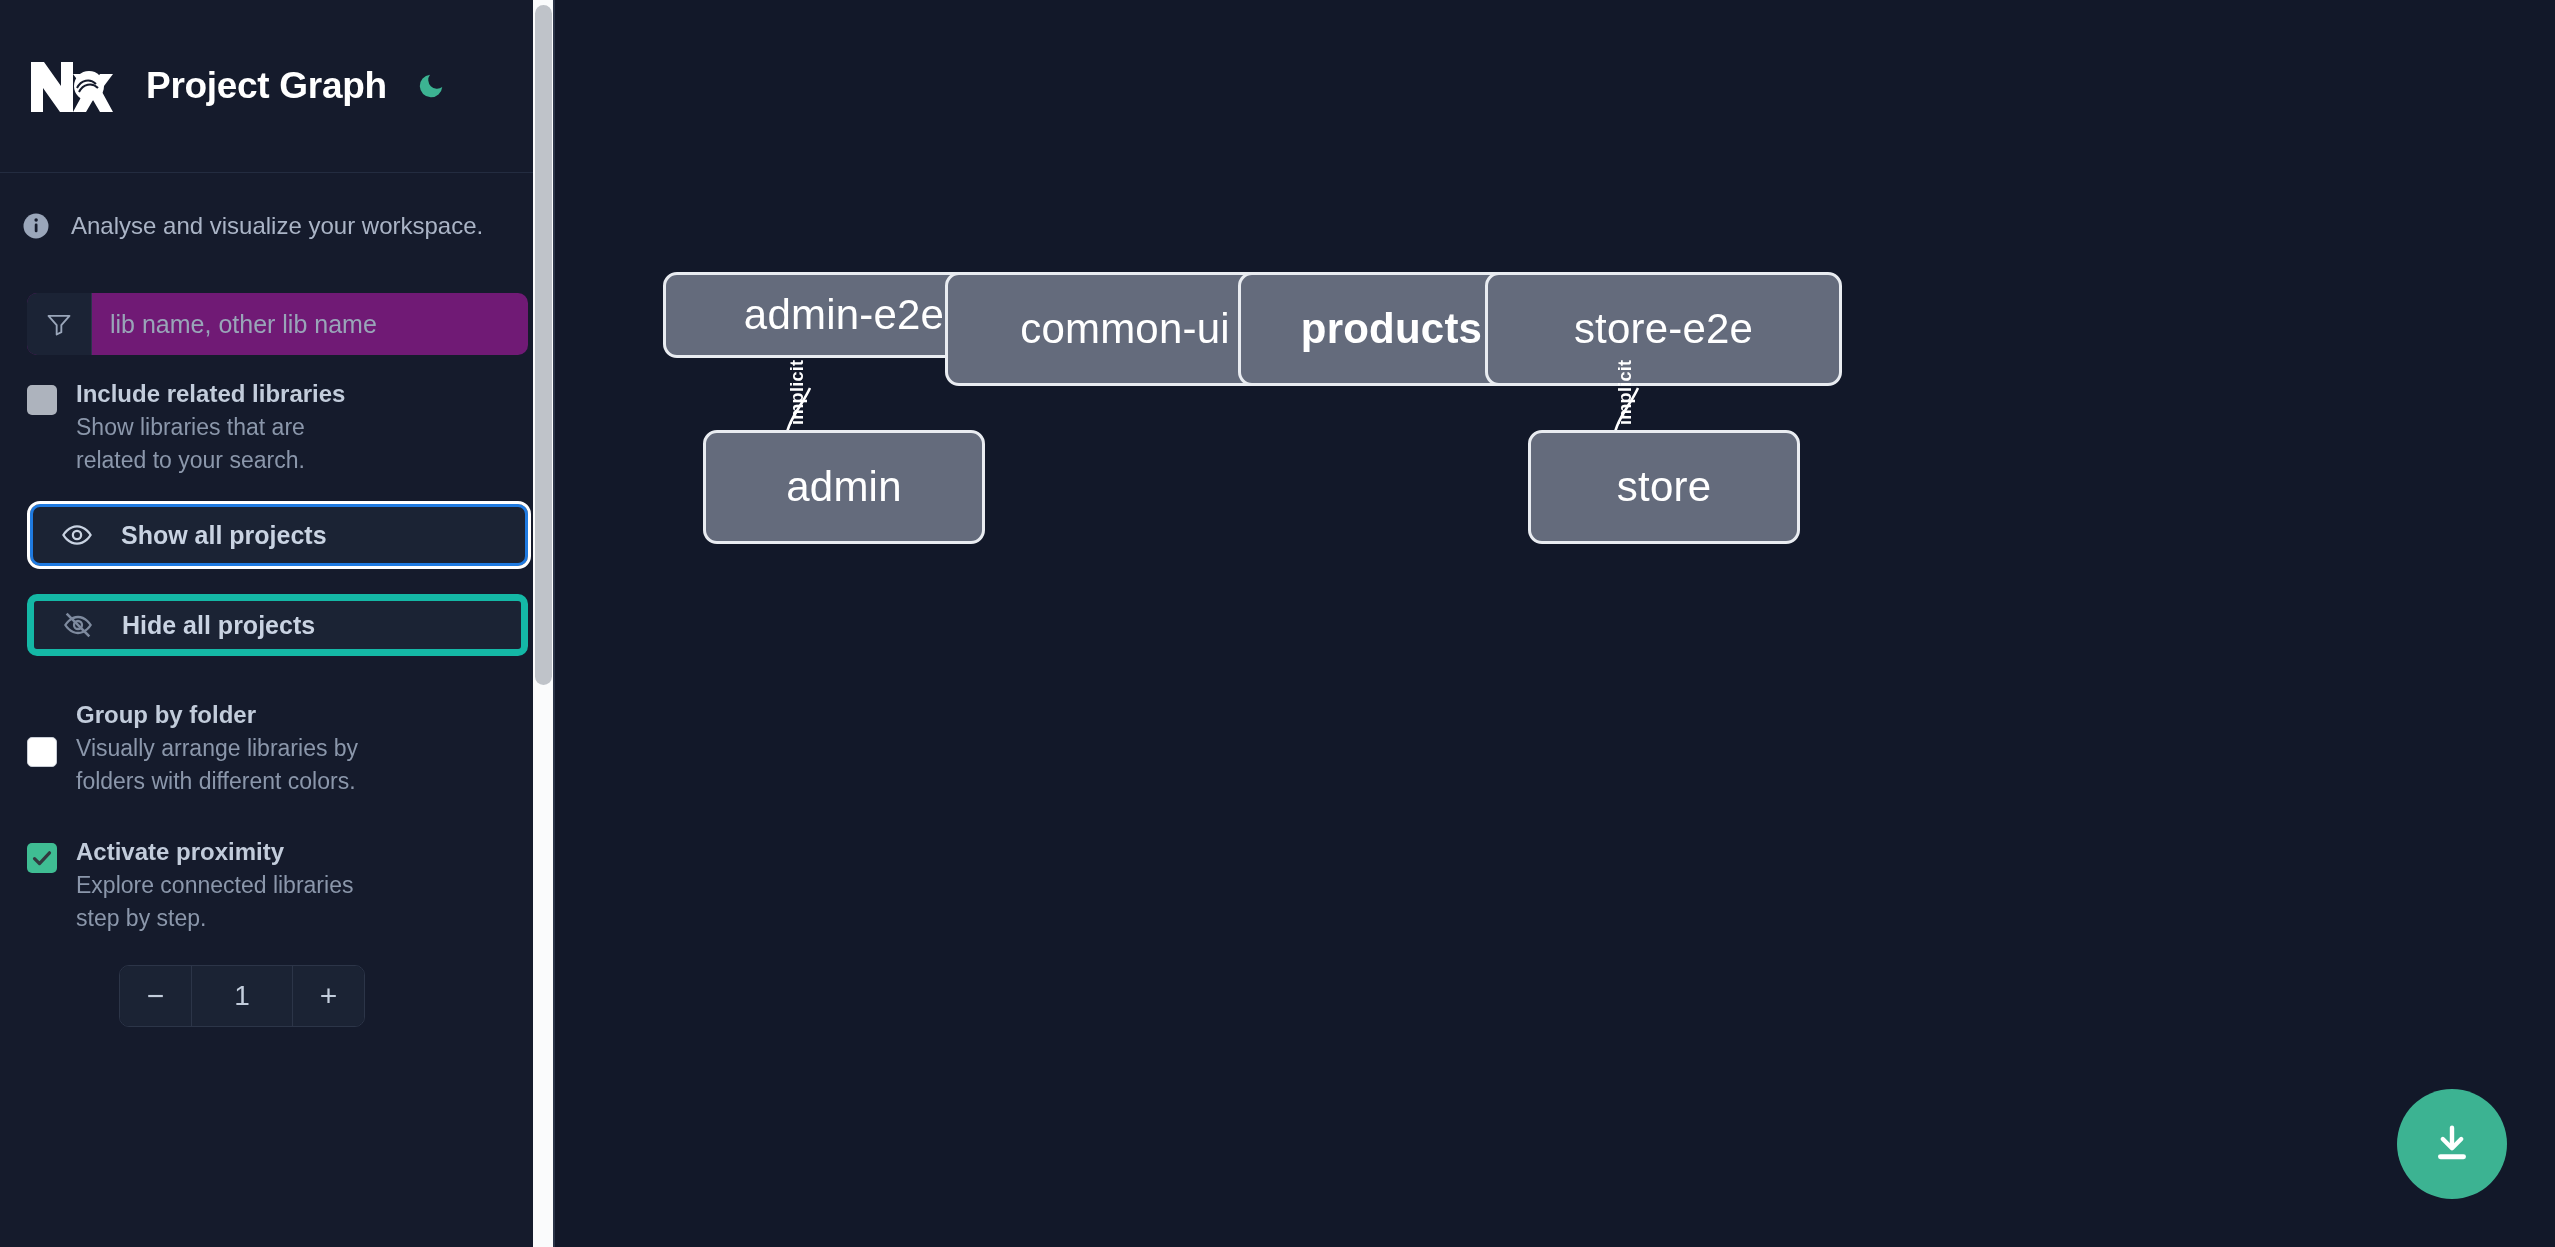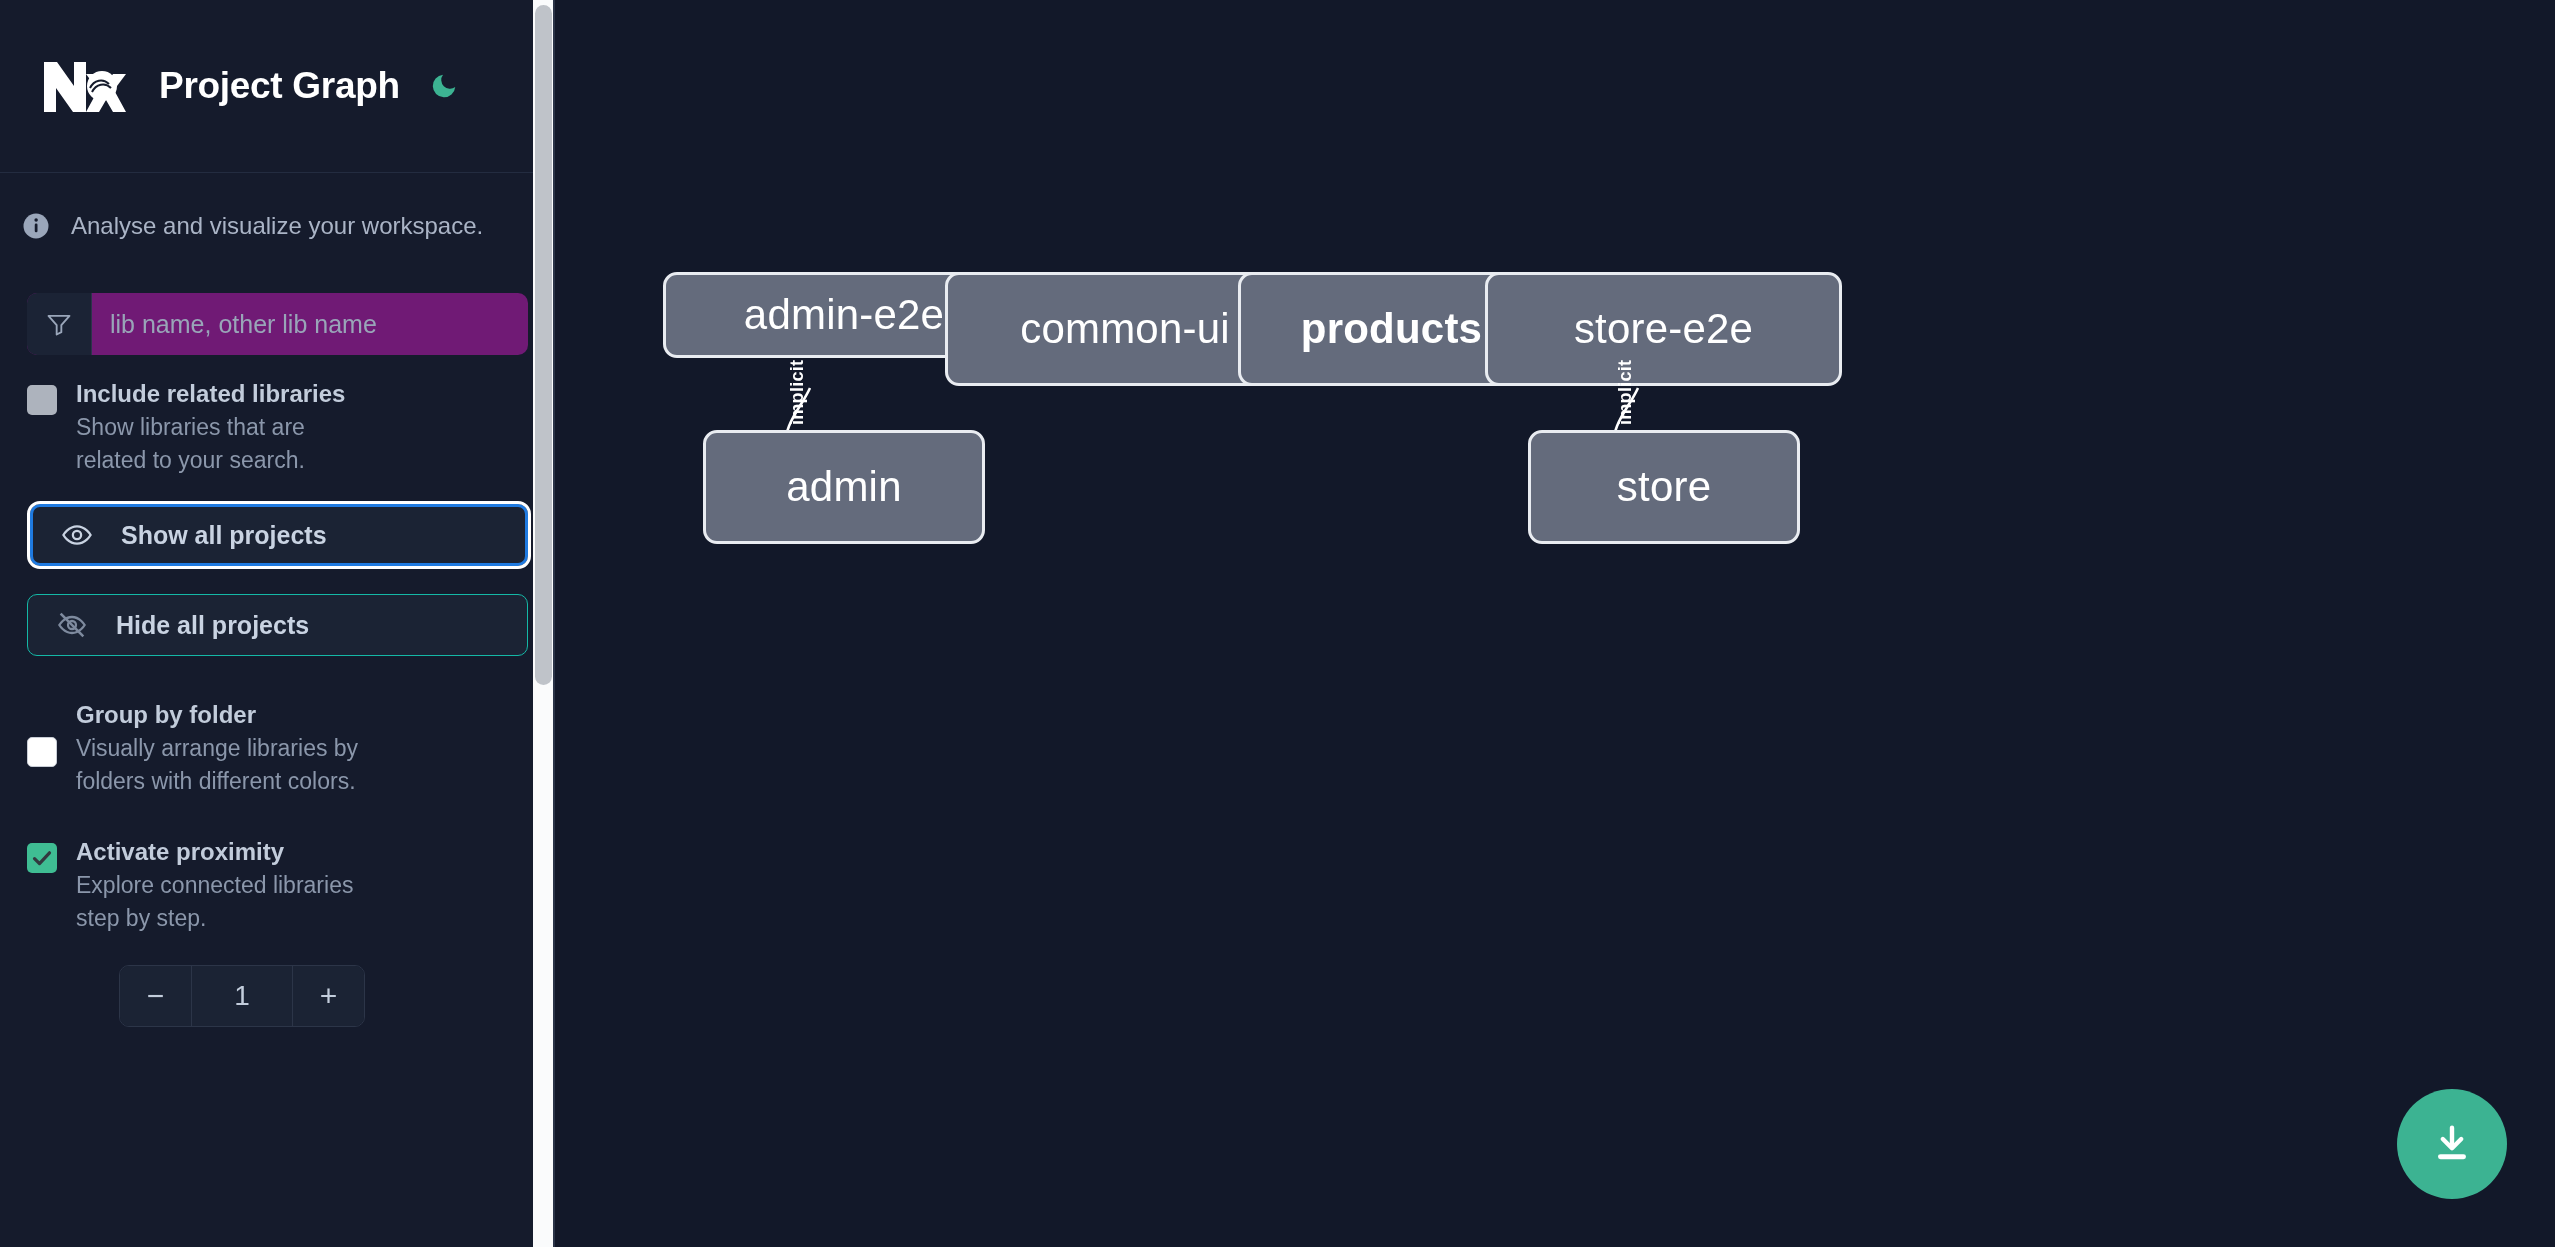--- a/index.html
+++ b/index.html
@@ -23,21 +23,21 @@
     width: 555px;
     height: 1247px;
     background: #151B2C;
     flex: 0 0 555px;
     overflow: hidden;
   }
   .sidebar-header {
     height: 173px;
     display: flex;
     align-items: center;
-    padding-left: 40px;
+    padding-left: 27px;
     border-bottom: 1px solid #232c40;
   }
   .nx-logo {
     width: 88px;
     height: 60px;
     flex: 0 0 88px;
     display: block;
   }
   .app-title {
     font-size: 37px;
@@ -150,21 +150,21 @@
   .btn .bicon { width: 38px; display: flex; align-items: center; }
   .btn .blabel { margin-left: 22px; }
   .btn-focus {
     border: 3px solid #1f7ae0;
     outline: 3px solid #ffffff;
     outline-offset: 0px;
     margin-top: 28px;
     margin-left: 30px;
   }
   .btn-plain {
-    border: 1px solid #14b8a6;
+    border: 7px solid #14b8a6;
     margin-top: 28px;
   }
 
   
   .stepper-wrap { padding: 0 27px; margin-top: 30px; display: flex; }
   .stepper {
     display: flex;
     border: 1px solid #2c3548;
     border-radius: 10px;
     overflow: hidden;

